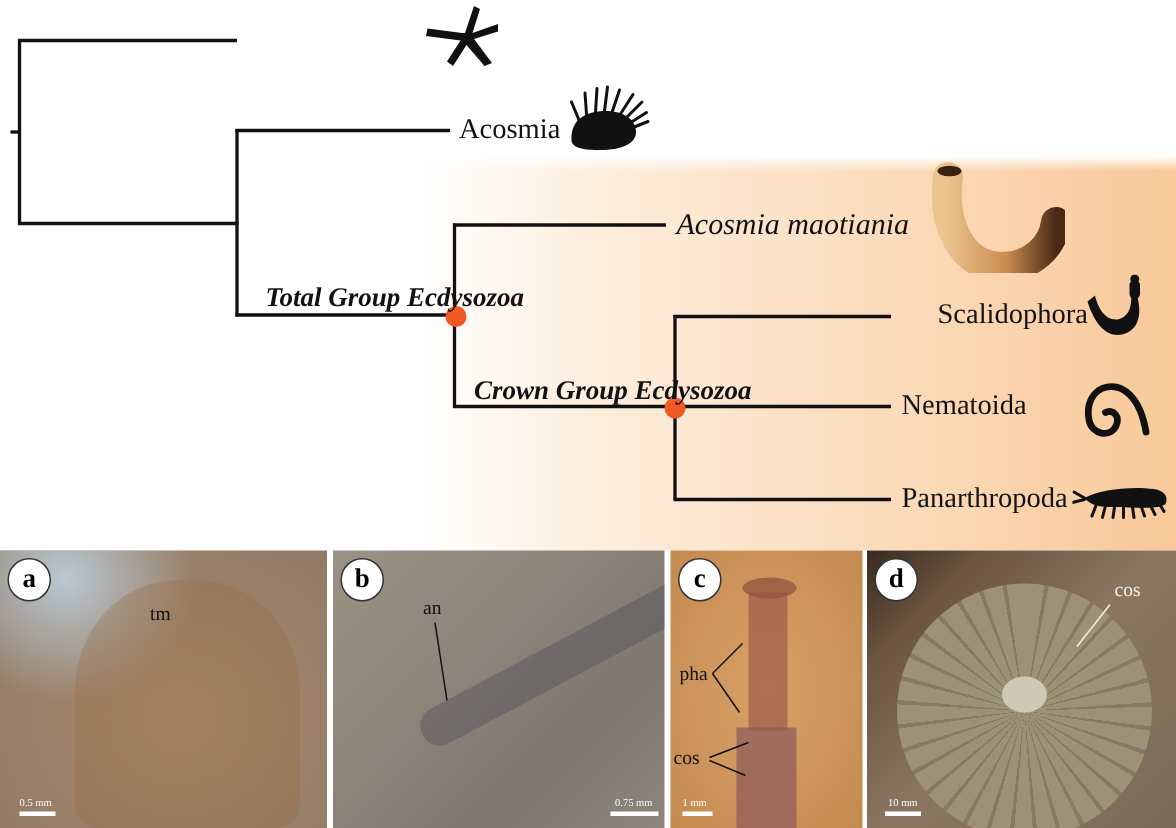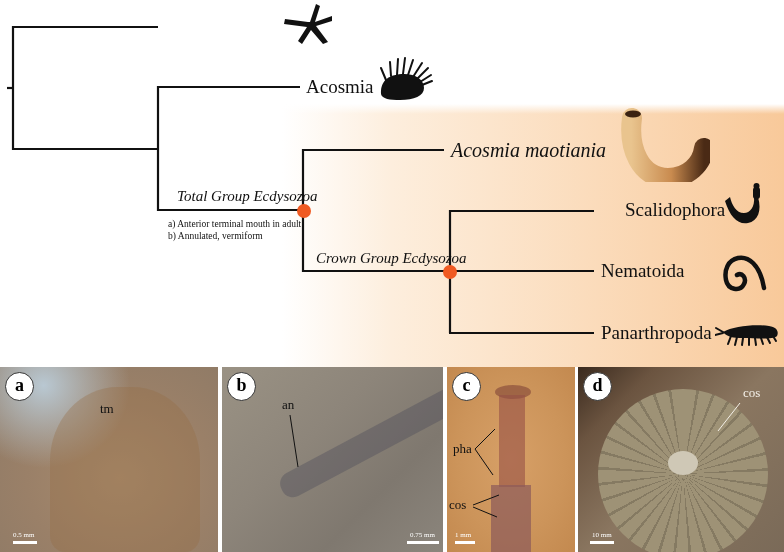--- a/index.html
+++ b/index.html
@@ -5,21 +5,21 @@
   html, body { margin: 0; padding: 0; }
   body { width: 784px; height: 552px; position: relative; overflow: hidden; background: #ffffff; font-family: "Liberation Serif", "DejaVu Serif", serif; color: #111; }
   .tree-area { position: absolute; left: 0; top: 0; width: 784px; height: 367px; }
   .bg-grad { position: absolute; left: 0; top: 104px; width: 784px; height: 263px;
     background: linear-gradient(to right, #ffffff 0%, #ffffff 36%, #fdeedd 50%, #fbdcbc 75%, #f8c99a 100%); }
   .bg-grad-top { position: absolute; left: 0; top: 104px; width: 784px; height: 10px;
     background: linear-gradient(to bottom, rgba(255,255,255,1), rgba(255,255,255,0)); }
   svg.tree { position: absolute; left: 0; top: 0; }
   .taxon { position: absolute; font-size: 19px; line-height: 22px; white-space: nowrap; }
   .taxon.italic { font-style: italic; }
-  .clade-label { position: absolute; font-size: 15px; font-style: italic; white-space: nowrap; }
+  .clade-label { position: absolute; font-size: 18px; font-style: italic; white-space: nowrap; font-weight: bold; }
   .char-list { position: absolute; font-size: 9.5px; line-height: 12px; white-space: nowrap; }
   .silhouette { position: absolute; }
   .photos { position: absolute; left: 0; top: 367px; width: 784px; height: 185px; background: #ffffff; }
   .panel { position: absolute; top: 0; height: 185px; overflow: hidden; }
   .panel-badge { position: absolute; left: 5px; top: 5px; width: 27px; height: 27px; border-radius: 50%; background: #fff; border: 1px solid #333; font-weight: bold; font-size: 18px; line-height: 25px; text-align: center; color: #000; font-family: "Liberation Serif", serif; }
   .annot { position: absolute; font-size: 13px; color: #111; font-family: "Liberation Serif", serif; }
   .annot.light { color: #f4f0e8; }
   .scalebar { position: absolute; height: 3px; background: #fff; }
   .scale-text { position: absolute; font-size: 7px; color: #fff; font-family: "Liberation Serif", serif; }
 </style>
@@ -65,24 +65,20 @@
     <circle cx="450" cy="272" r="7" fill="#f05a22"></circle>
   </svg>
 
   <div class="taxon" style="left:306px;top:76px;">Acosmia</div>
   <div class="taxon italic" style="left:451px;top:139px;font-size:20px;">Acosmia maotiania</div>
   <div class="taxon" style="left:601px;top:199px;margin-left:24px;">Scalidophora</div>
   <div class="taxon" style="left:601px;top:260px;">Nematoida</div>
   <div class="taxon" style="left:601px;top:322px;">Panarthropoda</div>
 
   <div class="clade-label" style="left:177px;top:188px;">Total Group Ecdysozoa</div>
-  <div class="char-list" style="left:168px;top:218px;">
-    <div>a) Anterior terminal mouth in adult</div>
-    <div>b) Annulated, vermiform</div>
-  </div>
 
   <div class="clade-label" style="left:316px;top:250px;">Crown Group Ecdysozoa</div>
 
   <svg class="silhouette" style="left:280px;top:2px;" width="56" height="44" viewBox="0 0 56 44">
     <path fill="#111" d="M30 20 L36 2 L40 4 L35 20 L52 14 L52 19 L36 24 L48 40 L43 42 L31 28 L22 42 L18 39 L27 25 L4 22 L5 17 L28 20 Z"></path>
   </svg>
 
   <svg class="silhouette" style="left:378px;top:56px;" width="56" height="46" viewBox="0 0 56 46">
     <path fill="#111" d="M3 38 C2 24 12 18 26 18 C38 18 46 24 46 32 C46 40 36 44 22 44 C12 44 4 43 3 38 Z"></path>
     <g stroke="#111" stroke-width="2" stroke-linecap="round">

